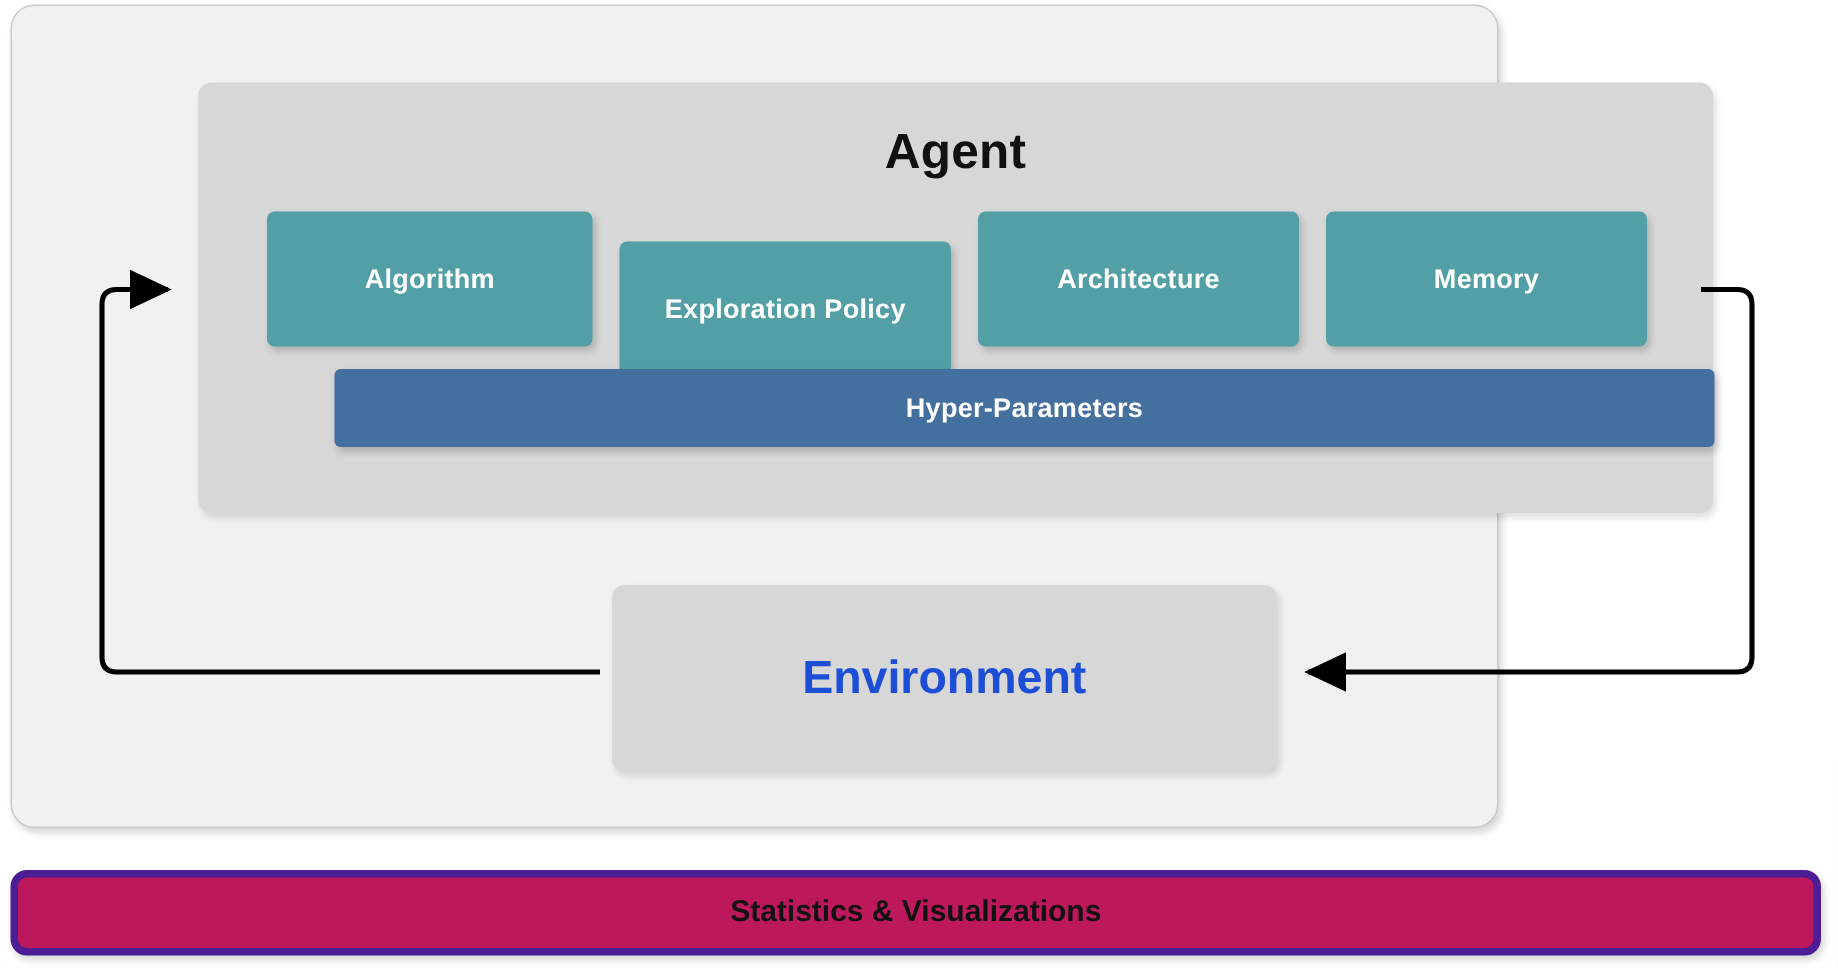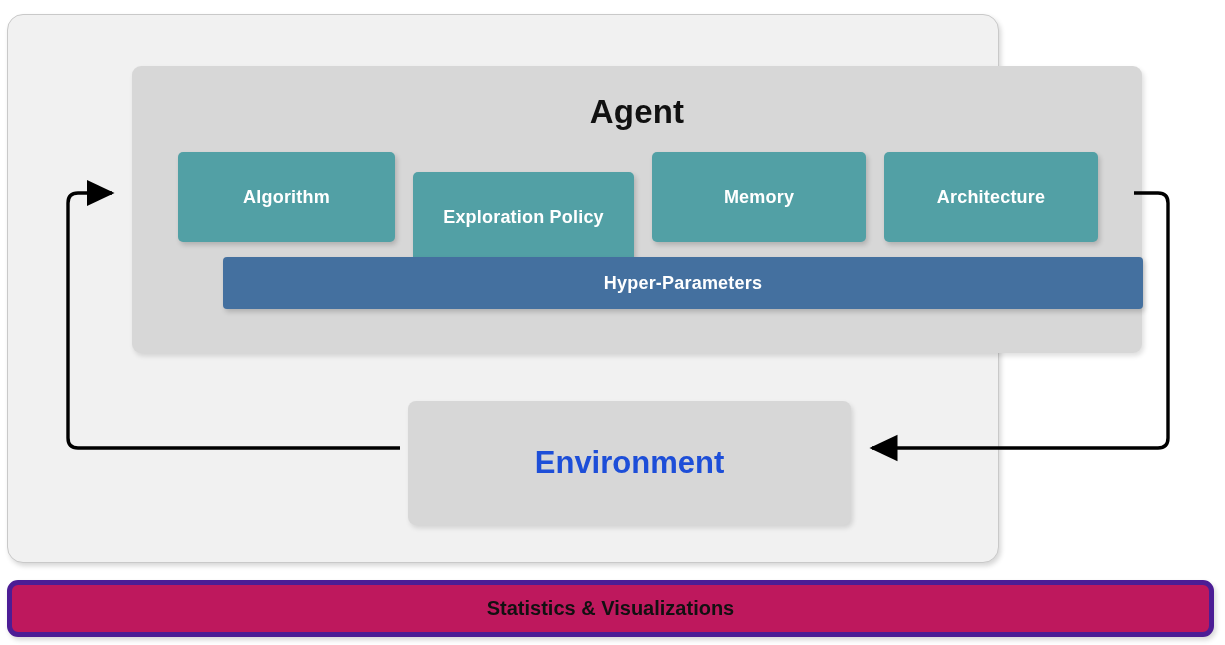--- a/index.html
+++ b/index.html
@@ -21,21 +21,21 @@
     left: 0;
     top: 0;
     width: 1225px;
     height: 645px;
   }
 
   
   .outer-panel {
     position: absolute;
     left: 7px;
-    top: 14px;
+    top: 3px;
     width: 992px;
     height: 549px;
     background: #f1f1f1;
     border: 1px solid #c9c9c9;
     border-radius: 16px;
     box-shadow: 2px 3px 5px rgba(0,0,0,0.16);
     box-sizing: border-box;
   }
 
   
@@ -168,22 +168,22 @@
 <div id="canvas">
 
   <div class="outer-panel">
 
     <div class="agent-box">
       <div class="agent-title">Agent</div>
 
       <div class="components-row">
         <div class="component-box w-algorithm">Algorithm</div>
         <div class="component-box w-exploration">Exploration Policy</div>
+        <div class="component-box w-architecture">Architecture</div>
         <div class="component-box w-memory">Memory</div>
-        <div class="component-box w-architecture">Architecture</div>
       </div>
 
       <div class="hyper-bar">Hyper-Parameters</div>
     </div>
 
     <div class="environment-box">Environment</div>
 
   </div>
 
   <svg class="arrows-layer" viewBox="0 0 1225 645" width="1225" height="645" xmlns="http://www.w3.org/2000/svg">

